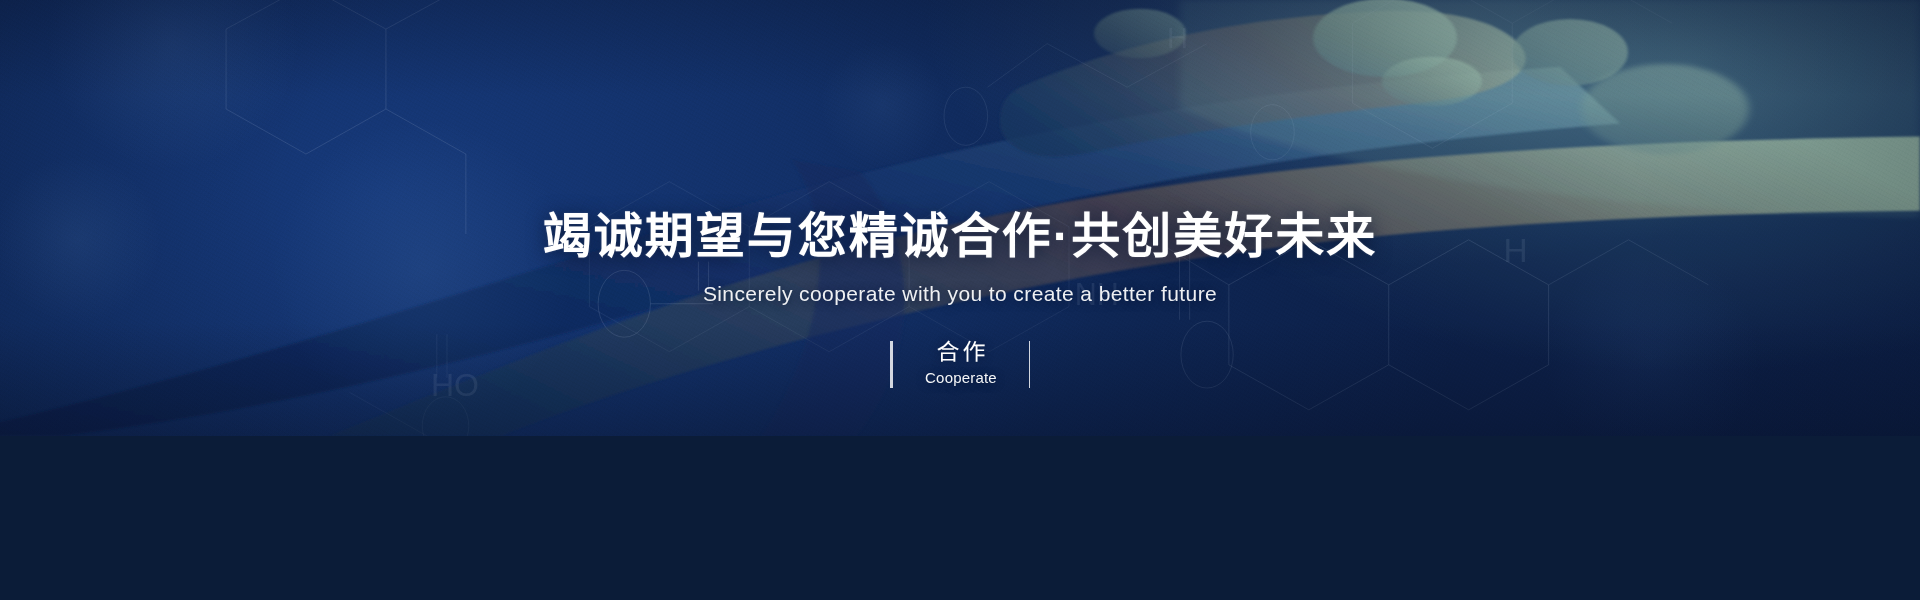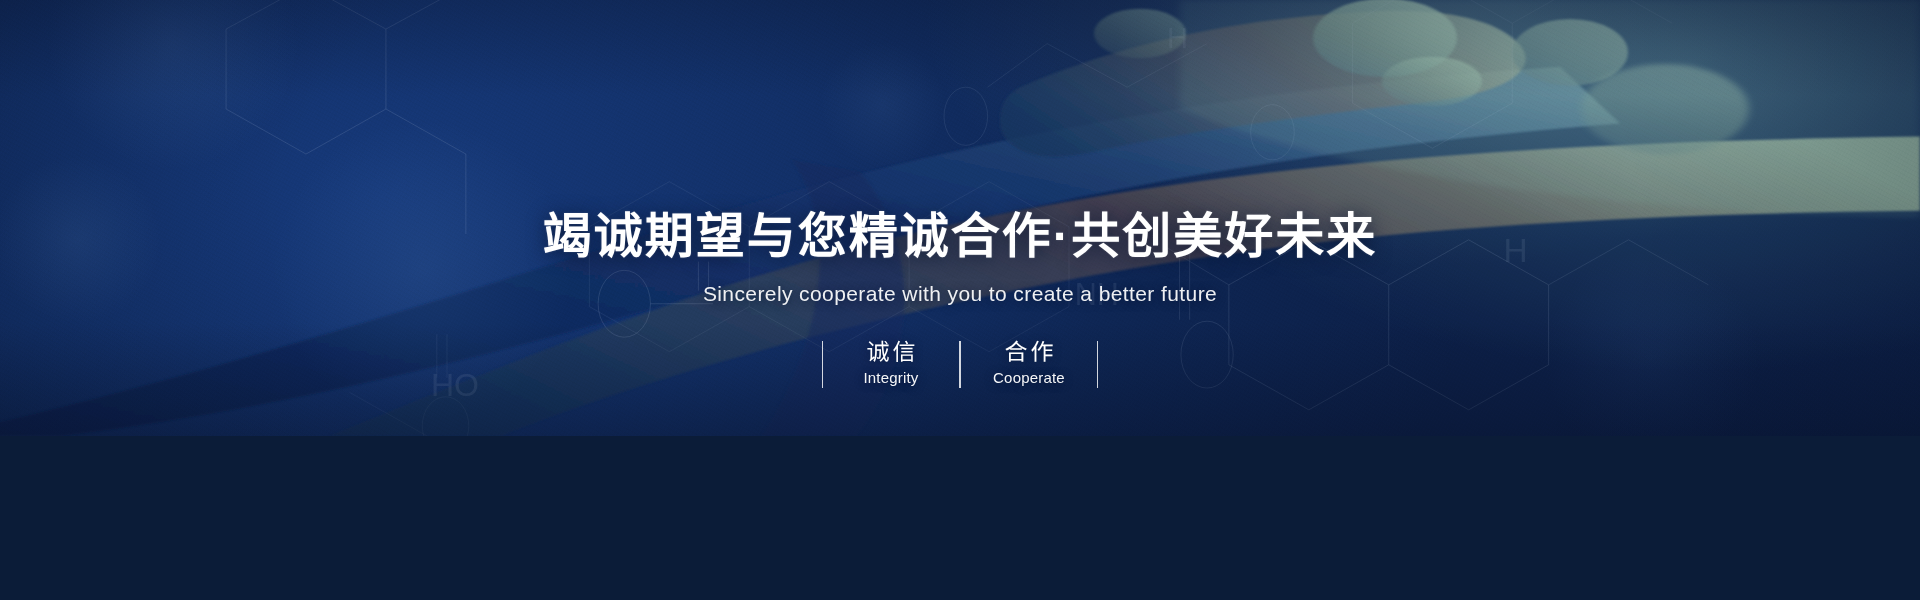--- a/index.html
+++ b/index.html
@@ -257,24 +257,20 @@
   <div class="content">
 
     <h1 class="headline">竭诚期望与您精诚合作·共创美好未来</h1>
 
     <p class="subhead">Sincerely cooperate with you to create a better future</p>
 
     <div class="pillars">
 
       <span class="divider"></span>
 
-      <div class="pillar">
-        <span class="pillar-cn">诚信</span>
-        <span class="pillar-en">Integrity</span>
-      </div>
 
       <span class="divider"></span>
 
 
       <span class="divider"></span>
 
       <div class="pillar">
         <span class="pillar-cn">合作</span>
         <span class="pillar-en">Cooperate</span>
       </div>

